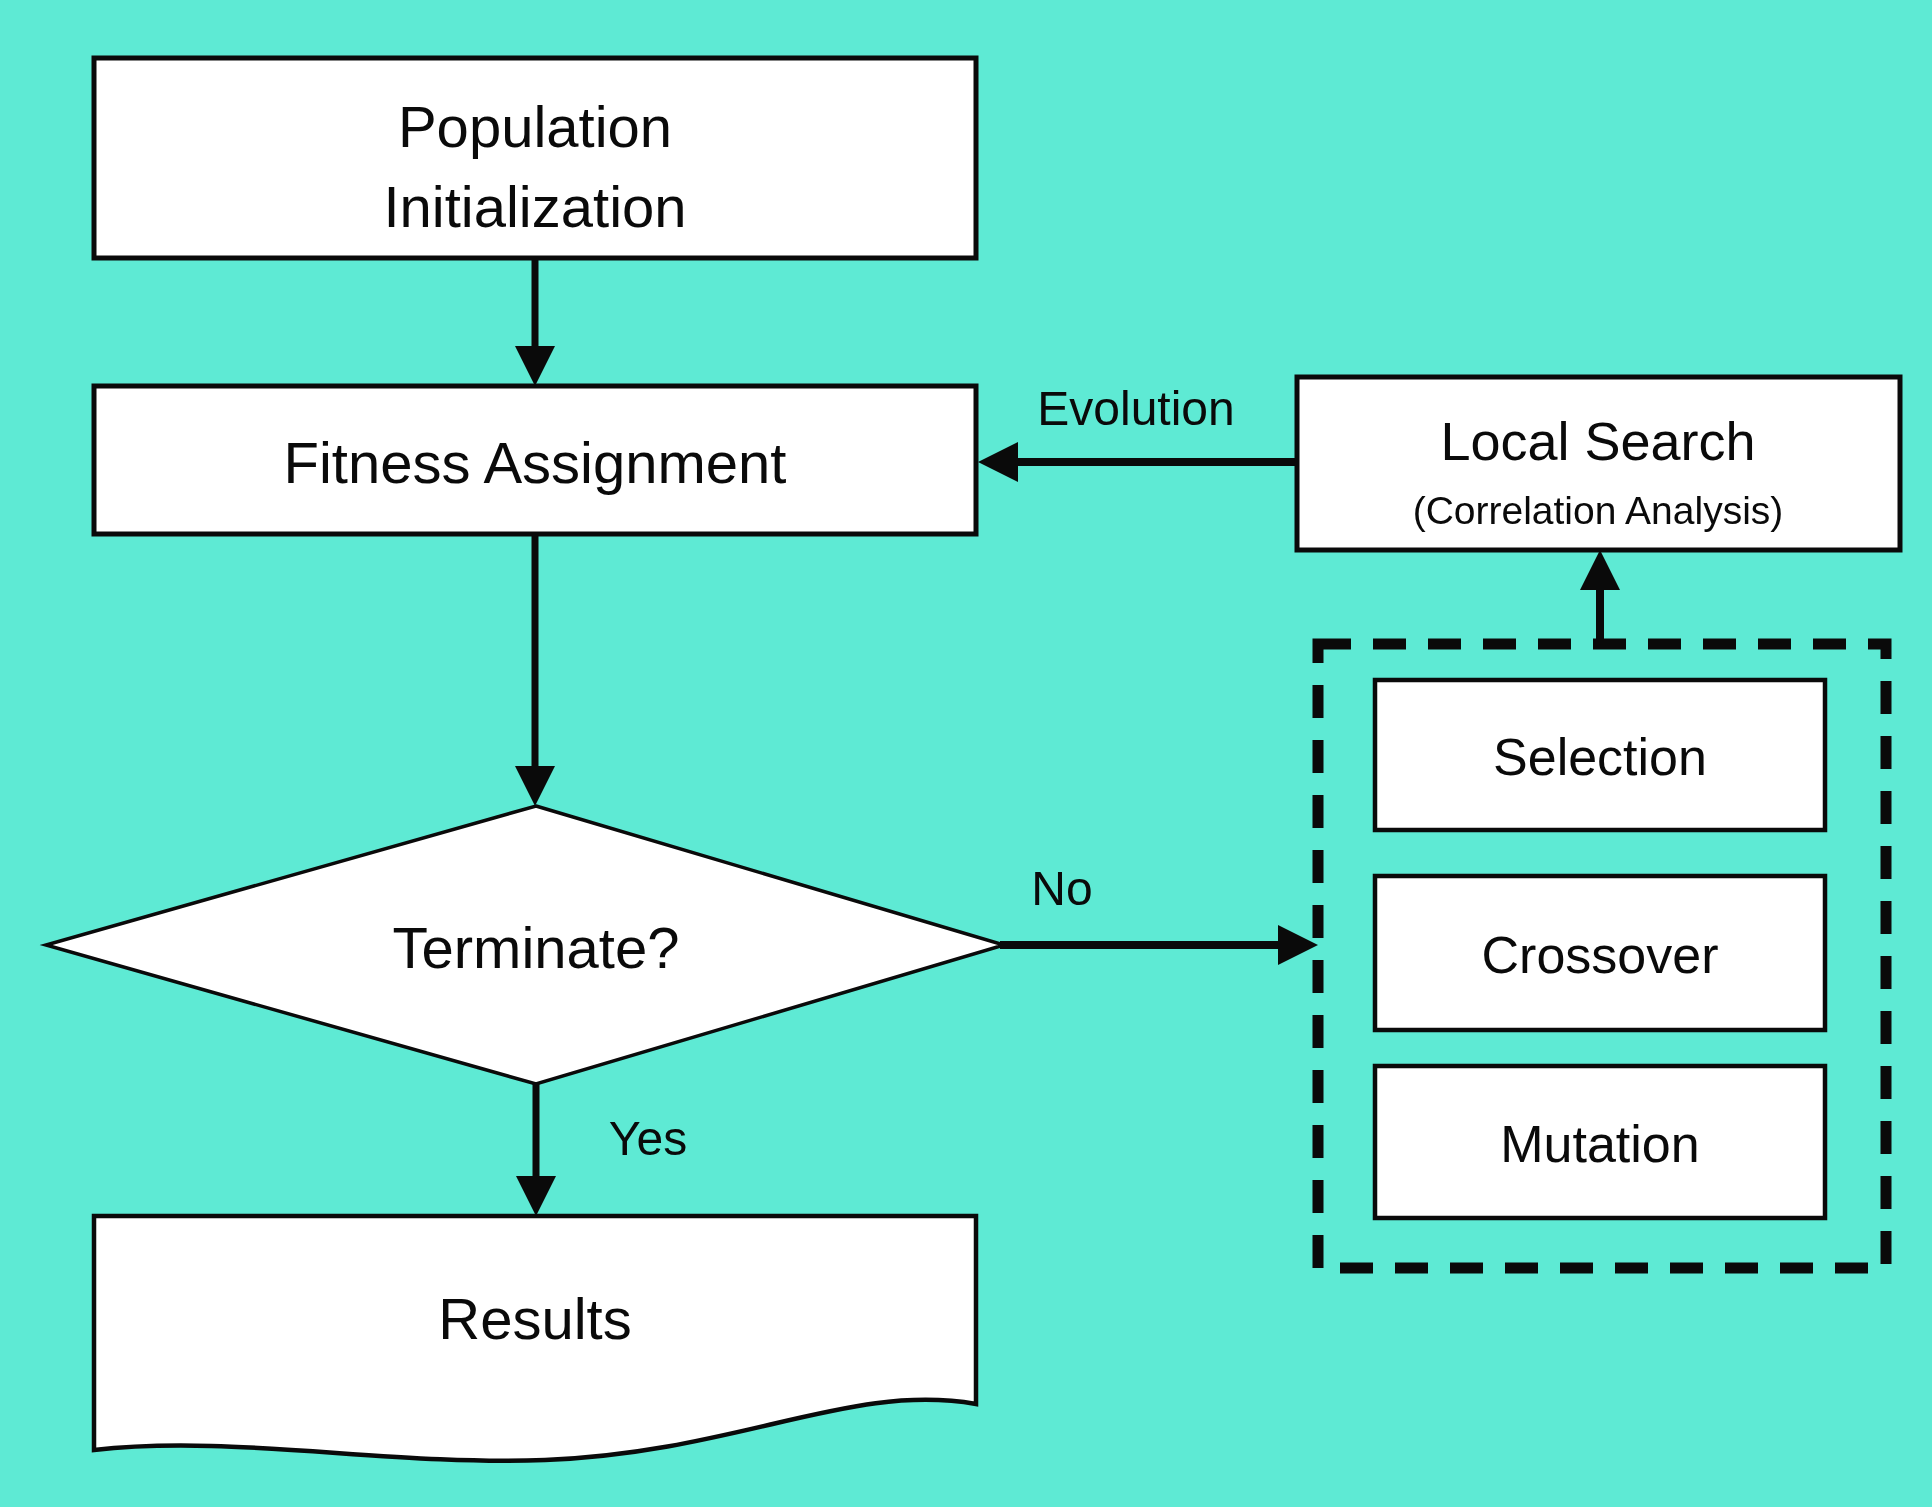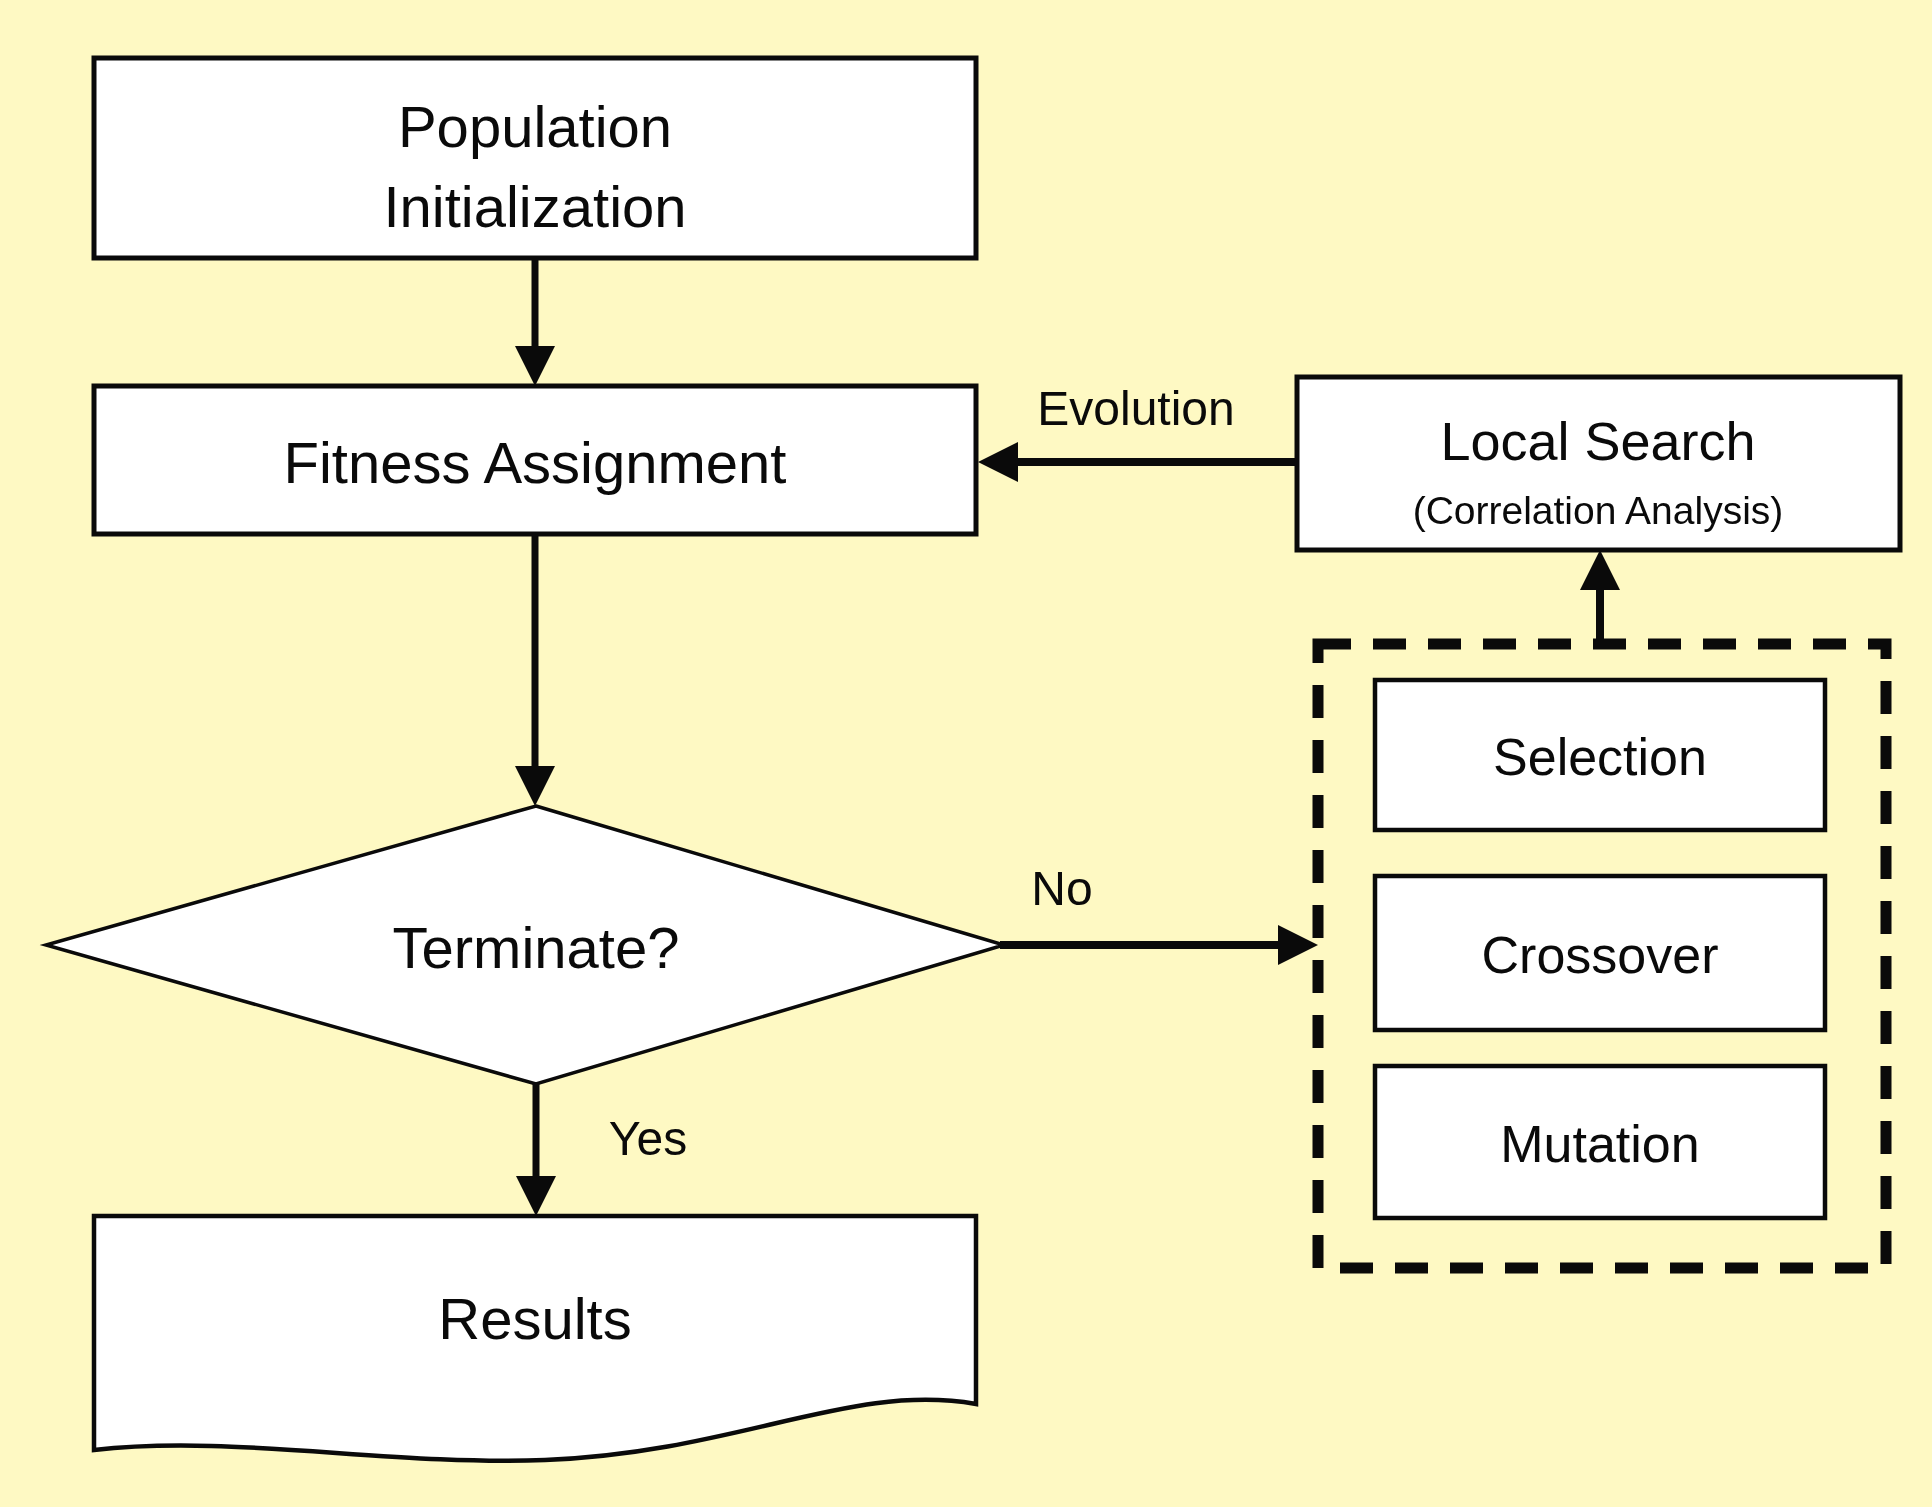--- a/index.html
+++ b/index.html
@@ -4,21 +4,21 @@
 <style>
   html, body {
     margin: 0;
     padding: 0;
     background: #ffffff;
   }
   .stage {
     position: relative;
     width: 1932px;
     height: 1507px;
-    background: #fef9c3;
+    background: #5eead4;
     font-family: "Liberation Sans", sans-serif;
   }
   svg { display: block; }
   text {
     font-family: "Liberation Sans", sans-serif;
     fill: #0a0a0a;
   }
   .node-label   { font-size: 58px; }
   .node-label-m { font-size: 54px; }
   .node-sub     { font-size: 39px; }

